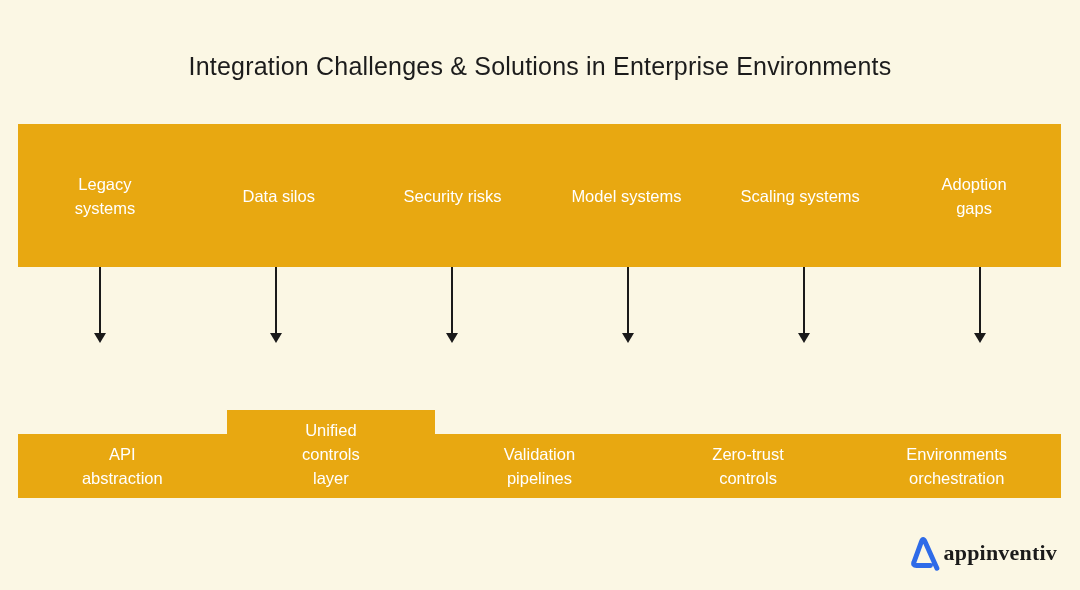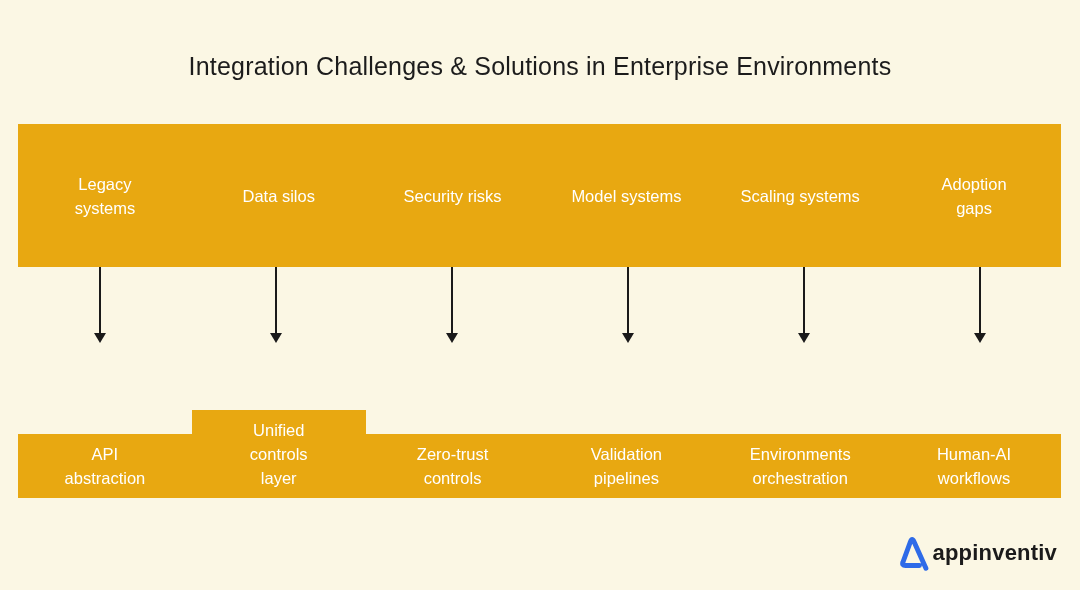--- a/index.html
+++ b/index.html
@@ -82,20 +82,21 @@
     margin-top: -1px;
   }
 
   .logo {
     position: absolute;
     top: 534px;
     right: 23px;
     display: flex;
     align-items: center;
     gap: 4px;
+    font-family: Liberation Serif, serif;
   }
   .logo-mark { width: 31px; height: 37px; }
   .logo-word {
     font-size: 22px;
     font-weight: 600;
     letter-spacing: 0.2px;
     color: var(--logo_text);
   }
 </style>
 </head>
@@ -142,28 +143,26 @@
         <div class="arrow-head"></div>
       </div>
   </div>
 
   <div class="row row-bottom">
     <div class="box">API
 abstraction</div>
     <div class="box">Unified
 controls
 layer</div>
+    <div class="box">Validation
+pipelines</div>
     <div class="box">Zero-trust
 controls</div>
-    <div class="box">Validation
-pipelines</div>
     <div class="box">Environments
 orchestration</div>
-    <div class="box">Human-AI
-workflows</div>
   </div>
 
   <div class="logo">
     <svg class="logo-mark" viewBox="0 0 34 40" aria-hidden="true">
       <path d="M23.5 34.2 H8.2 Q3.9 34.2 5.5 30.4 L13.6 8.2 Q15.4 3.4 17.6 8.2 L30.6 37.2" fill="none" stroke="var(--logo_blue)" stroke-width="5.4" stroke-linejoin="round" stroke-linecap="round"></path>
     </svg>
     <span class="logo-word">appinventiv</span>
   </div>
 
 </div>

